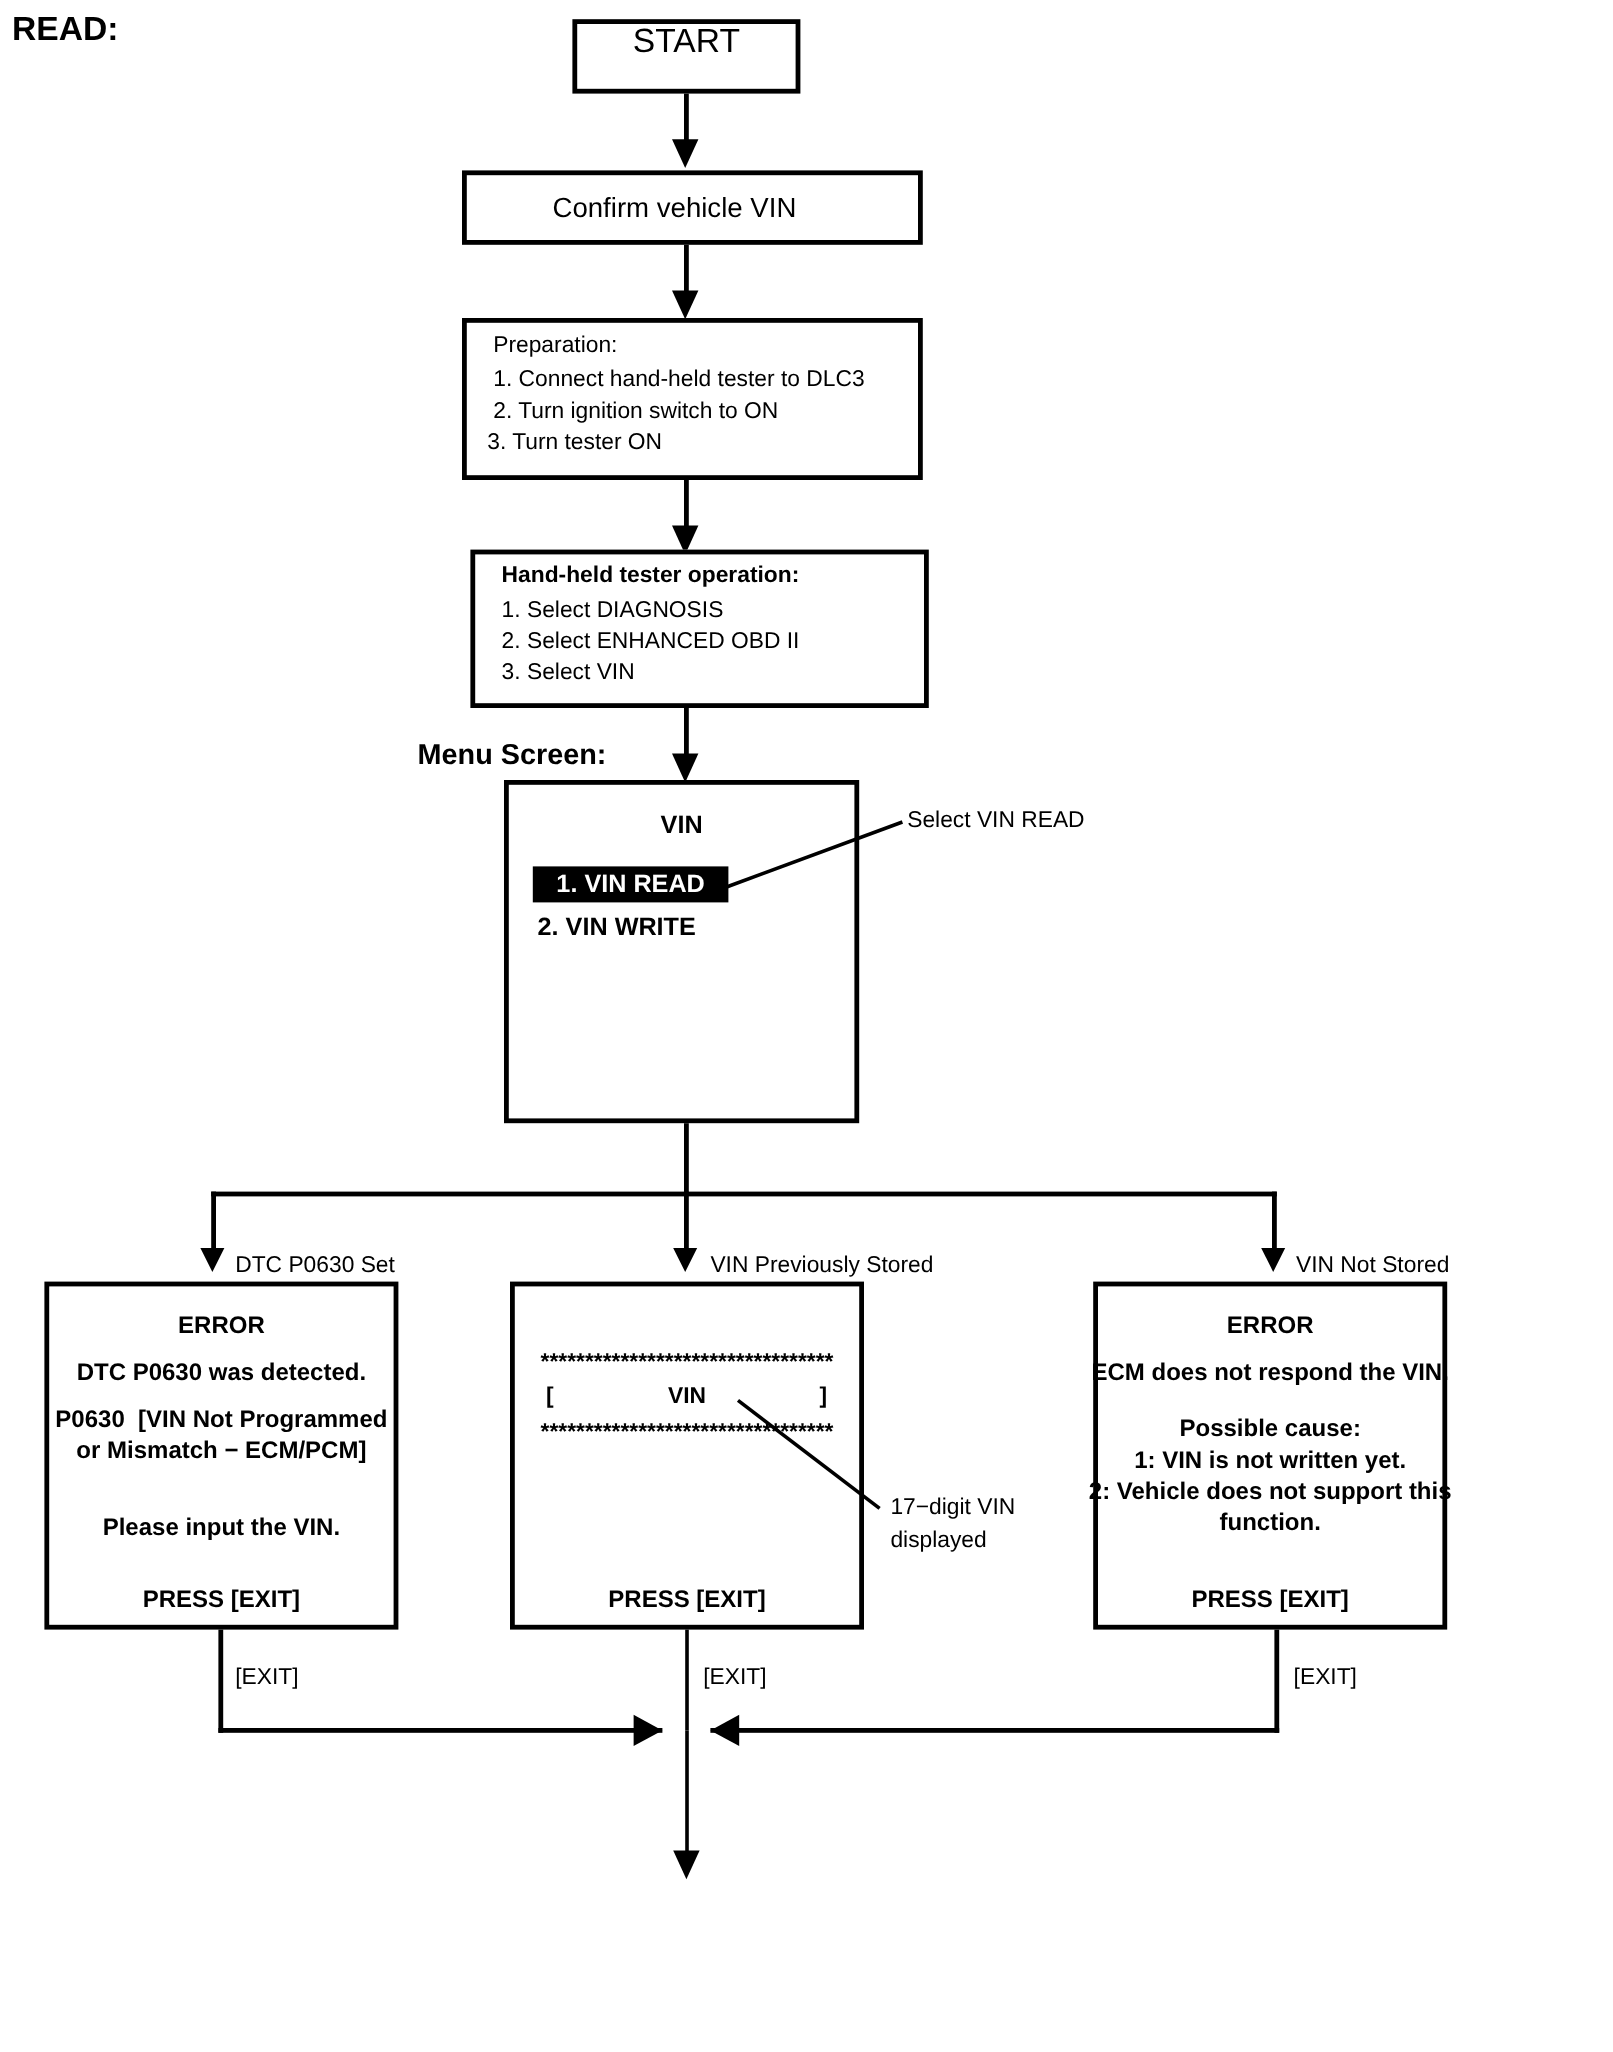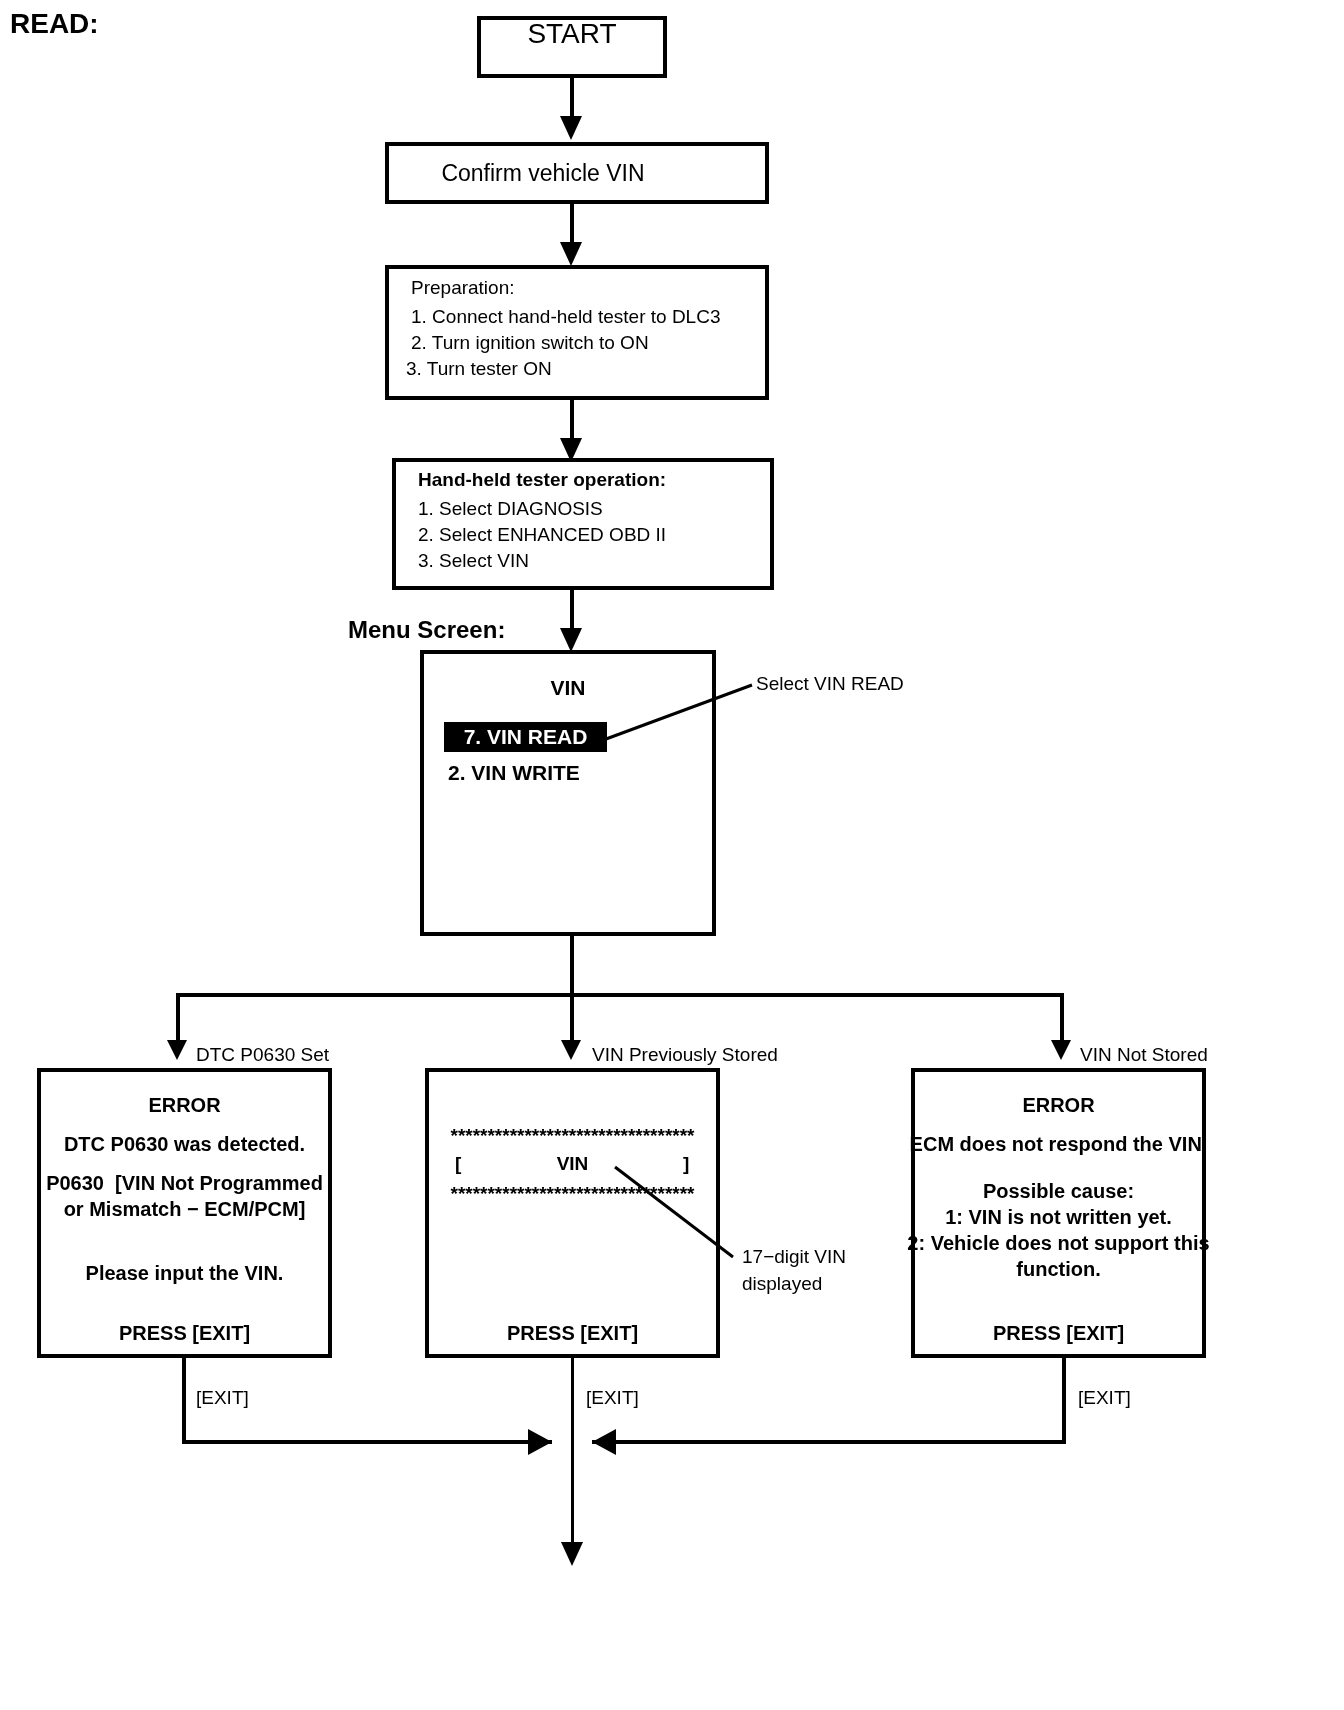--- a/index.html
+++ b/index.html
@@ -114,21 +114,21 @@
 
   <div class="t bold f28" style="left:10px; top:6px;" id="slot-title">READ:</div>
 
   <div class="box thick" style="left:477px; top:16px; width:190px; height:62px;"></div>
   <div class="center-txt f28" style="left:477px; top:16px; width:190px;">START</div>
 
   <div class="vline" style="left:570px; top:78px; height:44px;"></div>
   <div class="arrow-down" style="left:560px; top:116px;"></div>
 
   <div class="box thick" style="left:385px; top:142px; width:384px; height:62px;"></div>
-  <div class="center-txt f23" style="left:385px; top:159px; width:316px;">Confirm vehicle VIN</div>
+  <div class="center-txt f23" style="left:404px; top:159px; width:316px;">Confirm vehicle VIN</div>
 
   <div class="vline" style="left:570px; top:204px; height:44px;"></div>
   <div class="arrow-down" style="left:560px; top:242px;"></div>
 
   <div class="box thick" style="left:385px; top:265px; width:384px; height:135px;"></div>
   <div class="t f22" style="left:411px; top:276px;">Preparation:</div>
   <div class="t f22" style="left:411px; top:305px;">1. Connect hand-held tester to DLC3</div>
   <div class="t f22" style="left:411px; top:331px;">2. Turn ignition switch to ON</div>
   <div class="t f22" style="left:406px; top:357px;">3. Turn tester ON</div>
 
@@ -143,21 +143,21 @@
 
   <div class="vline" style="left:570px; top:590px; height:44px;"></div>
   <div class="arrow-down" style="left:560px; top:628px;"></div>
 
   <div class="t bold f24" style="left:348px; top:615px;">Menu Screen:</div>
 
   <div class="box thick" style="left:420px; top:650px; width:296px; height:286px;"></div>
   <div class="center-txt bold f21" style="left:420px; top:674px; width:296px;">VIN</div>
 
   <div class="menu-hl f21" style="left:444px; top:722px; width:163px; height:30px;">
-    <span>7. VIN READ</span>
+    <span>1. VIN READ</span>
   </div>
 
   <div class="t bold f21" style="left:448px; top:760px;">2. VIN WRITE</div>
 
   <svg class="leader" style="left:604px; top:683px; width:150px; height:60px;" viewBox="0 0 150 60">
     <line x1="148" y1="2" x2="2" y2="56" stroke="#000" stroke-width="3"></line>
   </svg>
   <div class="t f22" style="left:756px; top:672px;">Select VIN READ</div>
 
   <div class="vline" style="left:570px; top:936px; height:60px;"></div>

